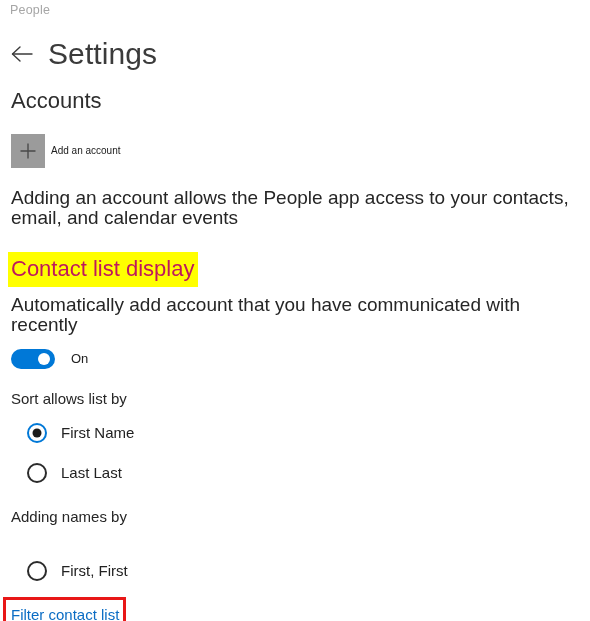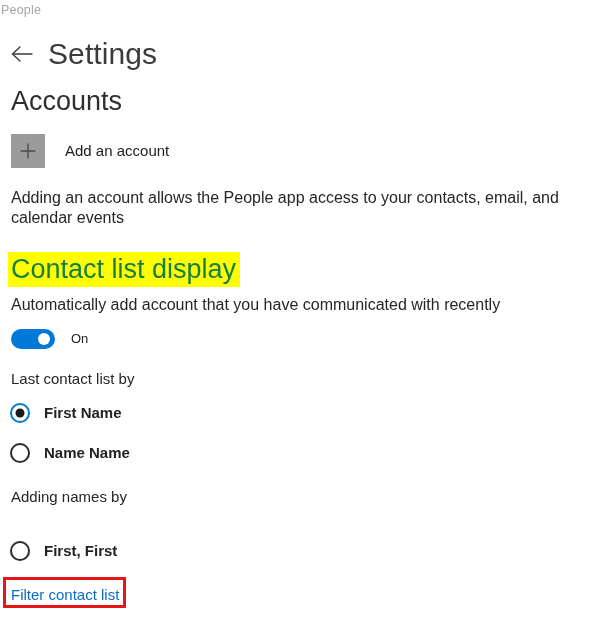--- a/index.html
+++ b/index.html
@@ -20,21 +20,21 @@
   .app {
     position: relative;
     width: 590px;
     height: 621px;
     background: #ffffff;
   }
 
   
   .appname {
     position: absolute;
-    left: 1px;
+    left: 10px;
     top: 2px;
     font-size: 12.5px;
     color: #a6a6a6;
     letter-spacing: .2px;
     line-height: 16px;
   }
 
   
   .header {
     position: absolute;
@@ -69,34 +69,34 @@
 
   
   .content {
     position: absolute;
     left: 0;
     top: 86px;
     width: 590px;
   }
 
   .section-head {
-    font-size: 27px;
+    font-size: 22px;
     font-weight: 300;
     color: #2e2e2e;
     margin: 0 0 0 11px;
     line-height: 30px;
   }
 
   
   .section-head.hl {
     display: inline-block;
     background: #ffff00;
     padding: 2px 4px 3px 3px;
     margin-left: 8px;
-    color: #15803d;
+    color: #be185d;
   }
 
   .row-add {
     display: flex;
     align-items: center;
     margin: 18px 0 0 11px;
     background: transparent;
     border: none;
     padding: 0;
     cursor: pointer;
@@ -106,28 +106,28 @@
     width: 34px;
     height: 34px;
     background: #9b9b9b;
     display: flex;
     align-items: center;
     justify-content: center;
     flex: none;
   }
   .tile-plus svg { display: block; }
   .add-label {
-    margin-left: 20px;
-    font-size: 15px;
+    margin-left: 6px;
+    font-size: 10px;
     color: #202020;
     line-height: 20px;
   }
 
   .body-text {
-    font-size: 16px;
+    font-size: 19px;
     color: #262626;
     line-height: 20px;
     margin: 20px 0 0 11px;
   }
 
   .sub-label {
     font-size: 15px;
     color: #262626;
     line-height: 20px;
     margin: 0 0 0 11px;
@@ -163,23 +163,22 @@
     margin-left: 16px;
     font-size: 13px;
     color: #222222;
     line-height: 20px;
   }
 
   
   .radio-row {
     display: flex;
     align-items: center;
-    margin-left: 10px;
-    cursor: pointer;
-    font-weight: bold;
+    margin-left: 27px;
+    cursor: pointer;
   }
   .radio {
     width: 20px;
     height: 20px;
     border-radius: 50%;
     box-sizing: border-box;
     border: 2px solid #2b2b2b;
     background: #ffffff;
     flex: none;
     position: relative;
@@ -280,34 +279,34 @@
 
     <div class="toggle-row">
       <button class="toggle" role="switch" aria-checked="true">
         <span class="knob"></span>
       </button>
       <span class="toggle-label">On</span>
     </div>
 
     <div class="gap-20"></div>
 
-    <div class="sub-label">Last contact list by</div>
+    <div class="sub-label">Sort allows list by</div>
 
     <div class="gap-14"></div>
 
     <div class="radio-row">
       <span class="radio checked"></span>
       <span class="radio-label">First Name</span>
     </div>
 
     <div class="gap-20"></div>
 
     <div class="radio-row">
       <span class="radio"></span>
-      <span class="radio-label">Name Name</span>
+      <span class="radio-label">Last Last</span>
     </div>
 
     <div class="gap-24"></div>
 
     <div class="sub-label">Adding names by</div>
 
     <div class="gap-14"></div>
 
 
     <div class="gap-20"></div>

